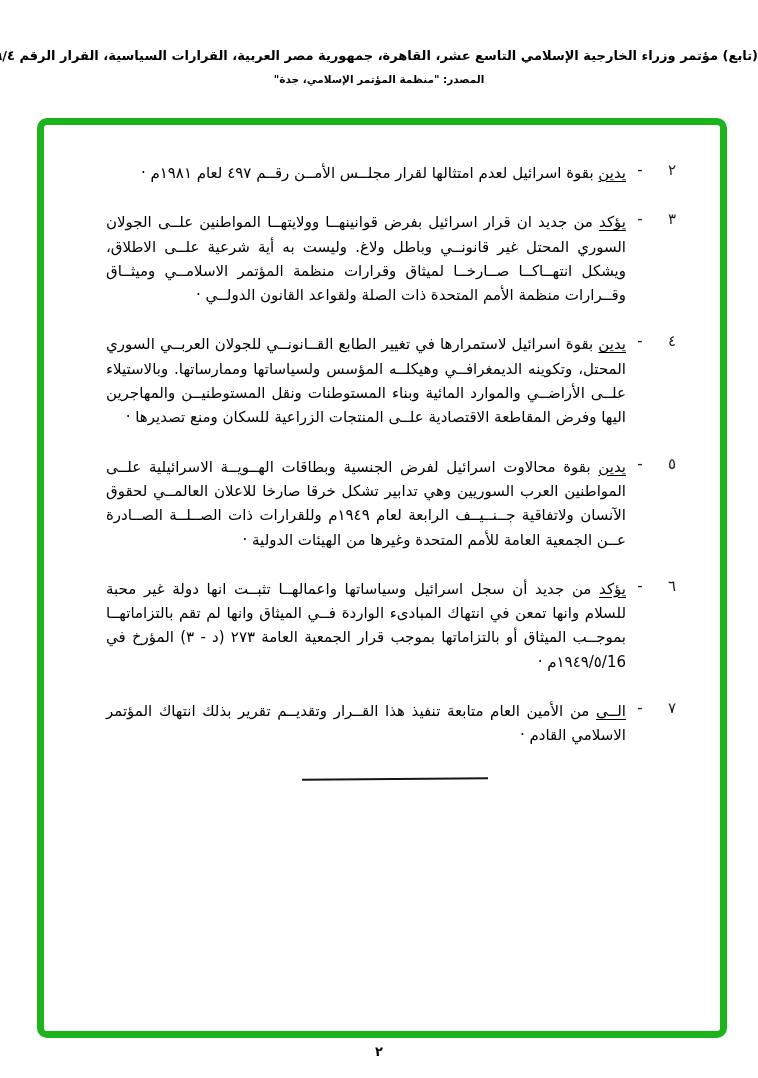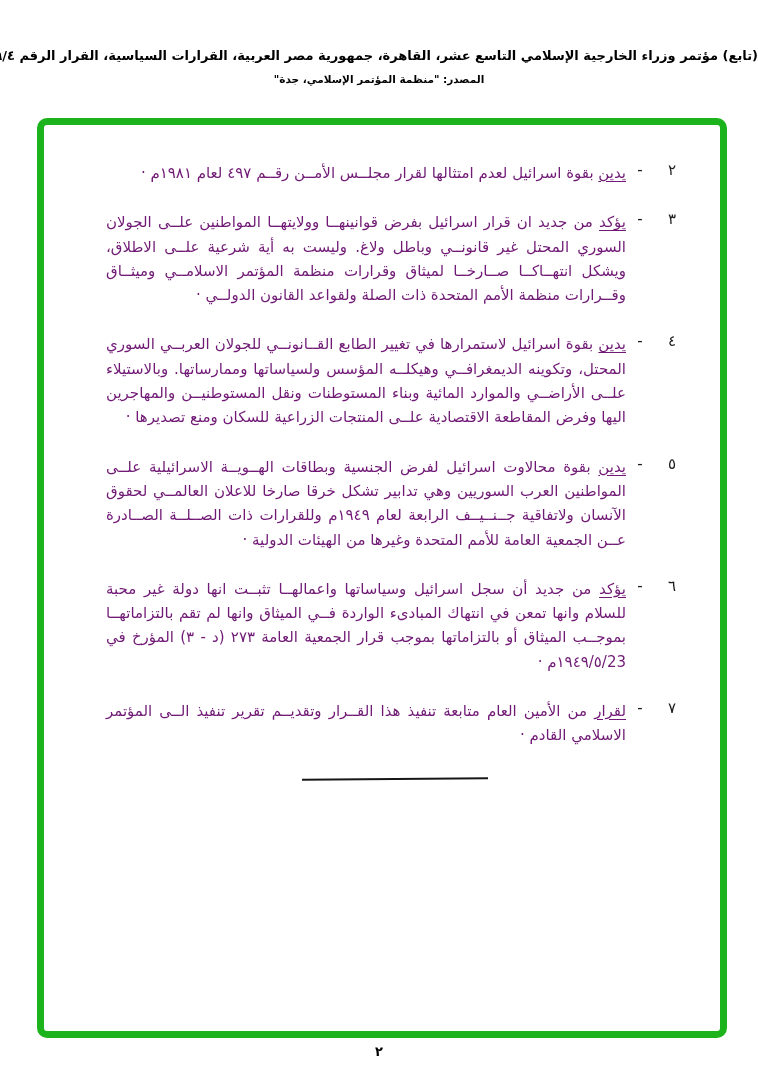--- a/index.html
+++ b/index.html
@@ -50,21 +50,21 @@
     width:28px;
     flex:0 0 28px;
     text-align:center;
     font-size:15px;
   }
   .item .text {
     flex:1;
     font-size:15px;
     line-height:1.62;
     text-align:justify;
-    color:#701a75;
+    color:#000000;
   }
   .item .text u {
     text-decoration:underline;
     text-underline-offset:3px;
   }
   .end-rule {
     width:186px;
     height:2px;
     background:#161616;
     margin:30px auto 0 auto;
@@ -113,27 +113,27 @@
 
       <div class="item">
         <span class="num">٥</span>
         <span class="dash">-</span>
         <p class="text"><u>يدين</u> <span>بقوة محالاوت اسرائيل لفرض الجنسية وبطاقات الهــويــة الاسرائيلية علــى المواطنين العرب السوريين وهي تدابير تشكل خرقا صارخا للاعلان العالمــي لحقوق الآنسان ولاتفاقية جــنــيــف الرابعة لعام ١٩٤٩م وللقرارات ذات الصــلــة الصــادرة عــن الجمعية العامة للأمم المتحدة وغيرها من الهيئات الدولية ·</span></p>
       </div>
 
       <div class="item">
         <span class="num">٦</span>
         <span class="dash">-</span>
-        <p class="text"><u>يؤكد</u> <span>من جديد أن سجل اسرائيل وسياساتها واعمالهــا تثبــت انها دولة غير محبة للسلام وانها تمعن في انتهاك المبادىء الواردة فــي الميثاق وانها لم تقم بالتزاماتهــا بموجــب الميثاق أو بالتزاماتها بموجب قرار الجمعية العامة ٢٧٣ (د - ٣) المؤرخ في ١٩٤٩/٥/23م ·</span></p>
+        <p class="text"><u>يؤكد</u> <span>من جديد أن سجل اسرائيل وسياساتها واعمالهــا تثبــت انها دولة غير محبة للسلام وانها تمعن في انتهاك المبادىء الواردة فــي الميثاق وانها لم تقم بالتزاماتهــا بموجــب الميثاق أو بالتزاماتها بموجب قرار الجمعية العامة ٢٧٣ (د - ٣) المؤرخ في ١٩٤٩/٥/16م ·</span></p>
       </div>
 
       <div class="item">
         <span class="num">٧</span>
         <span class="dash">-</span>
-        <p class="text"><u>لقرار</u> <span>من الأمين العام متابعة تنفيذ هذا القــرار وتقديــم تقرير تنفيذ الــى المؤتمر الاسلامي القادم ·</span></p>
+        <p class="text"><u>الــى</u> <span>من الأمين العام متابعة تنفيذ هذا القــرار وتقديــم تقرير بذلك انتهاك المؤتمر الاسلامي القادم ·</span></p>
       </div>
 
       <div class="end-rule"></div>
     </div>
   </div>
 
   <div class="page-number">٢</div>
 
 </div>
 

